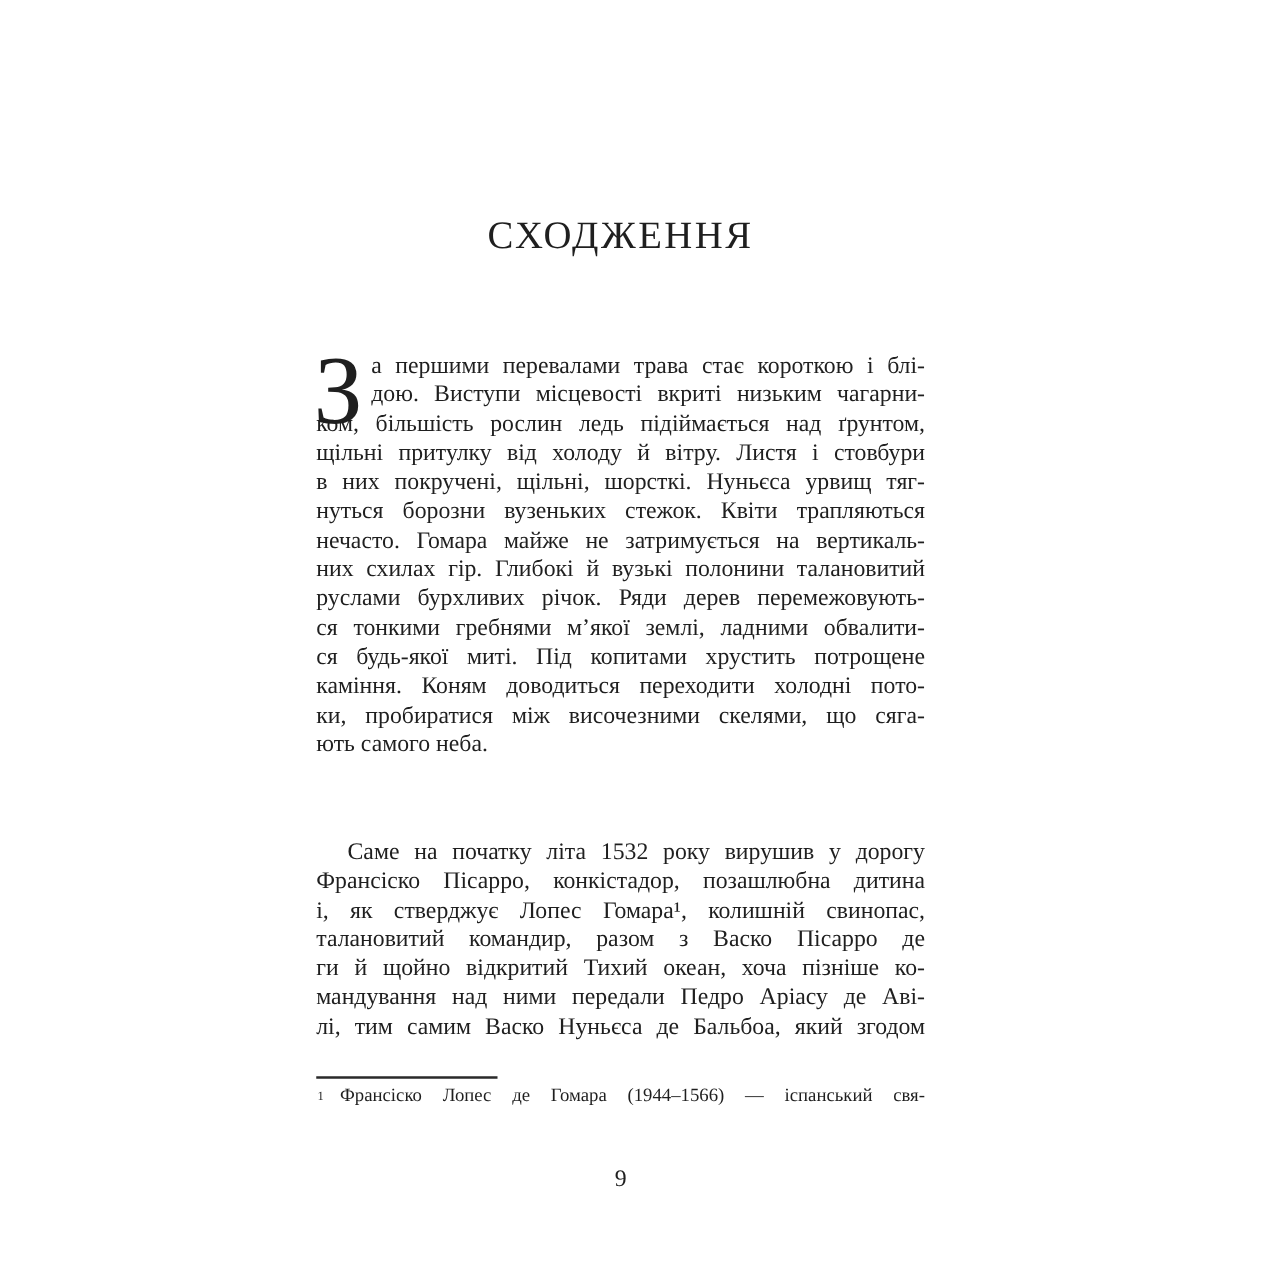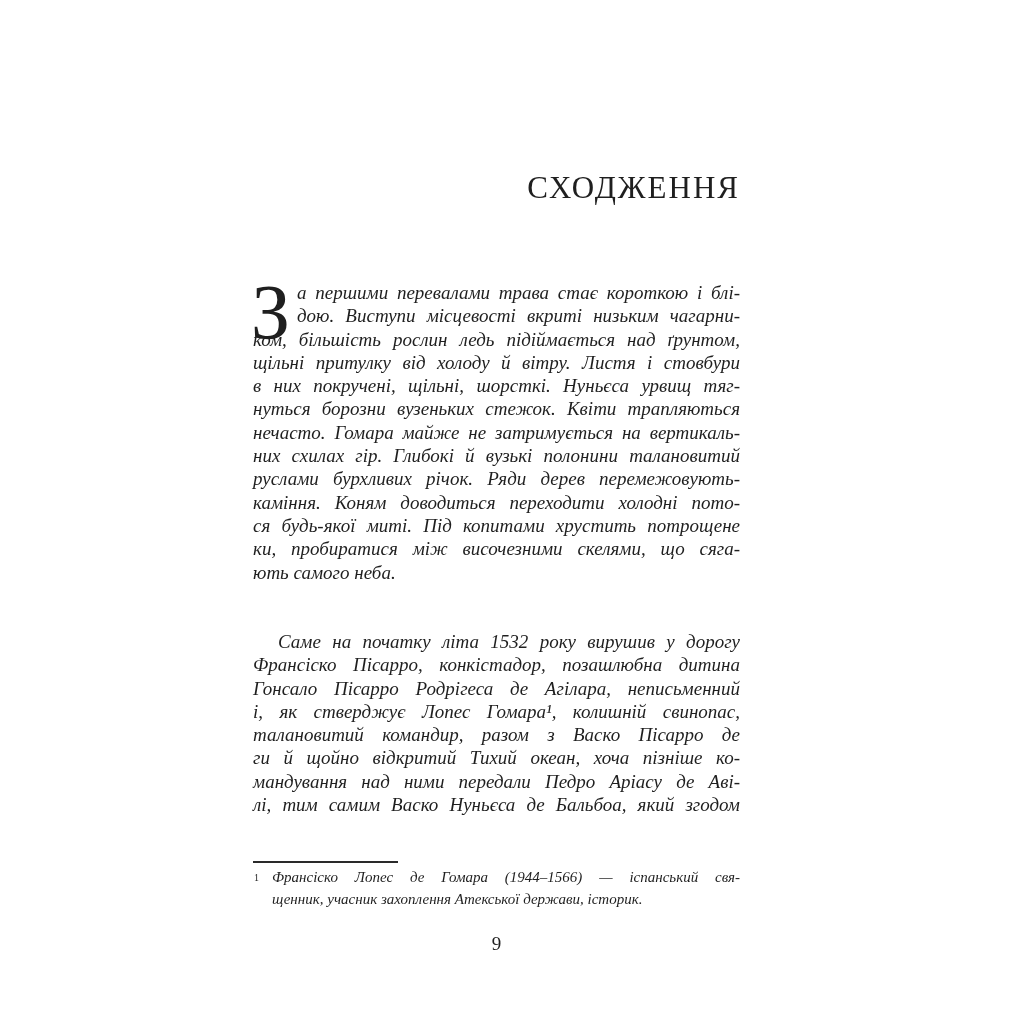--- a/index.html
+++ b/index.html
@@ -19,43 +19,43 @@
   .chapter-title {
     position: absolute;
     left: 253px;
     width: 487px;
     top: 172px;
     margin: 0;
     font-size: 31px;
     font-weight: normal;
     line-height: 1;
     letter-spacing: 2px;
-    text-align: right;
+    text-align: center;
     white-space: nowrap;
   }
   .body-block {
     position: absolute;
     left: 253px;
     width: 487px;
     font-size: 19px;
     line-height: 23.3px;
   }
   .para-1 { top: 281px; }
   .para-2 { top: 630px; }
   .line {
     text-align: left;
     white-space: normal;
-    font-style: italic;
   }
   .line.just {
     text-align: justify;
     text-align-last: justify;
   }
   .para-2 .line:first-child {
     text-indent: 25px;
+    margin-top: 40px;
   }
   .dropcap-box {
     float: left;
     width: 44px;
     height: 44px;
     position: relative;
   }
   .dropcap-glyph {
     position: absolute;
     left: -2px;
@@ -110,40 +110,39 @@
       </span>
   <div class="line just">а першими перевалами трава стає короткою і блі-</div>
       <div class="line just">дою. Виступи місцевості вкриті низьким чагарни-</div>
       <div class="line just">ком, більшість рослин ледь підіймається над ґрунтом,</div>
       <div class="line just">щільні притулку від холоду й вітру. Листя і стовбури</div>
       <div class="line just">в них покручені, щільні, шорсткі. Нуньєса урвищ тяг-</div>
       <div class="line just">нуться борозни вузеньких стежок. Квіти трапляються</div>
       <div class="line just">нечасто. Гомара майже не затримується на вертикаль-</div>
       <div class="line just">них схилах гір. Глибокі й вузькі полонини талановитий</div>
       <div class="line just">руслами бурхливих річок. Ряди дерев перемежовують-</div>
+      <div class="line just">ся тонкими гребнями м’якої землі, ладними обвалити-</div>
+      <div class="line just">ся будь-якої миті. Під копитами хрустить потрощене</div>
       <div class="line just">каміння. Коням доводиться переходити холодні пото-</div>
-      <div class="line just">ся будь-якої миті. Під копитами хрустить потрощене</div>
       <div class="line just">ки, пробиратися між височезними скелями, що сяга-</div>
       <div class="line">ють самого неба.</div>
     </div>
 
   <div class="body-block para-2">
       <div class="line just">Саме на початку літа 1532 року вирушив у дорогу</div>
       <div class="line just">Франсіско Пісарро, конкістадор, позашлюбна дитина</div>
-      <div class="line just">Гонсало Пісарро Родрігеса де Агілара, неписьменний</div>
       <div class="line just">і, як стверджує Лопес Гомара¹, колишній свинопас,</div>
       <div class="line just">талановитий командир, разом з Васко Пісарро де</div>
       <div class="line just">ги й щойно відкритий Тихий океан, хоча пізніше ко-</div>
       <div class="line just">мандування над ними передали Педро Аріасу де Аві-</div>
       <div class="line just">лі, тим самим Васко Нуньєса де Бальбоа, який згодом</div>
     </div>
 
   <div class="footnote-rule"></div>
 
   <div class="footnote">
     <span class="footnote-marker">1</span>
   <div class="line just">Франсіско Лопес де Гомара (1944–1566) — іспанський свя-</div>
-      <div class="line">щенник, учасник захоплення Атекської держави, історик.</div>
     </div>
 
   <div class="page-number">9</div>
 
 </div>
 
 </body></html>

